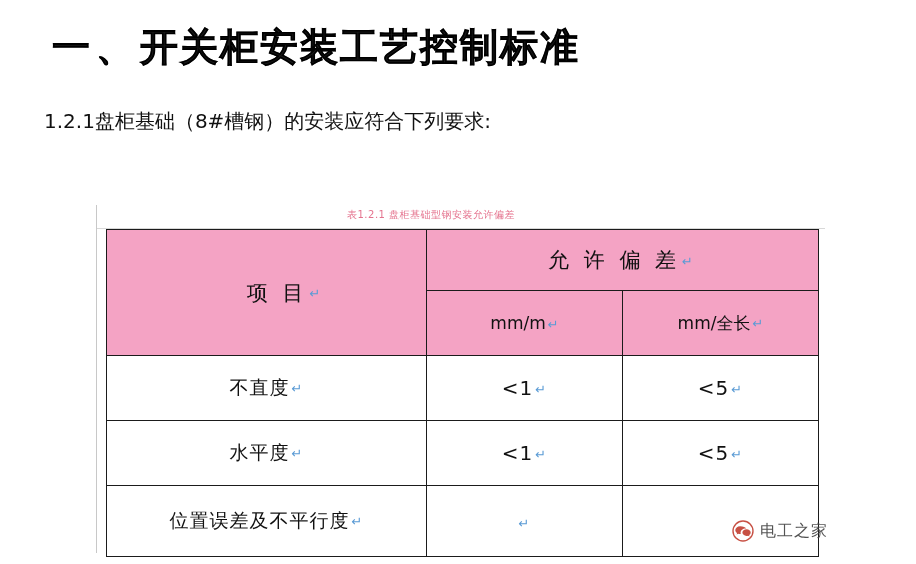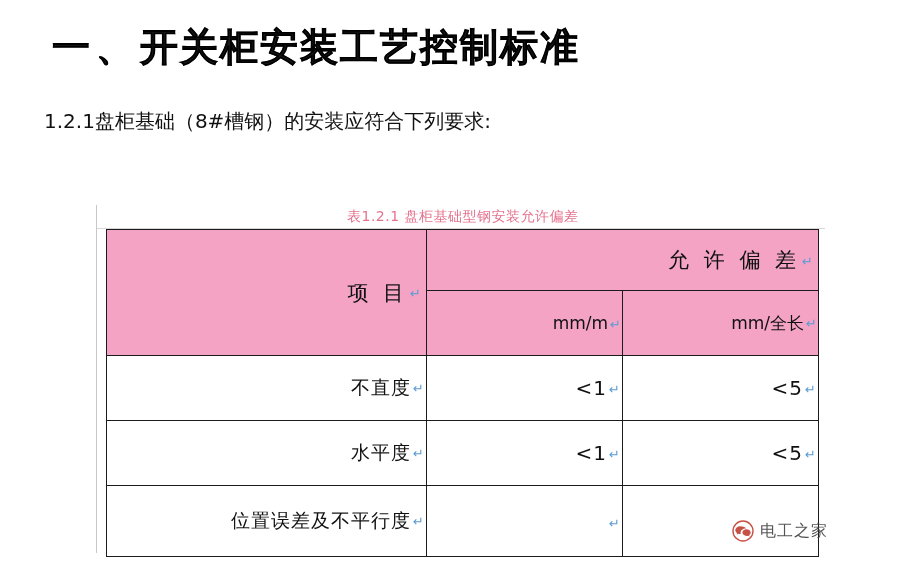--- a/index.html
+++ b/index.html
@@ -59,38 +59,38 @@
     top: 0;
     width: 728px;
     height: 24px;
     border-bottom: 1px solid #d8d8d8;
     box-sizing: border-box;
   }
   .doc-header-text {
     position: absolute;
     left: 250px;
     top: 3px;
-    font-size: 14px;
+    font-size: 10px;
     color: #e05a7a;
     white-space: nowrap;
     letter-spacing: 0.5px;
     opacity: 0.85;
     font-family: "DejaVu Sans", sans-serif;
   }
   table.spec {
     position: absolute;
     left: 9px;
     top: 24px;
     border-collapse: collapse;
     width: 712px;
     table-layout: fixed;
   }
   table.spec td {
     border: 1px solid #1b1b1b;
-    text-align: right;
+    text-align: center;
     vertical-align: middle;
     font-family: "DejaVu Sans", sans-serif;
     color: #111111;
   }
   td.hdr {
     background: #f4a3c4;
     font-size: 21px;
     letter-spacing: 4px;
   }
   td.hdr-sub {

